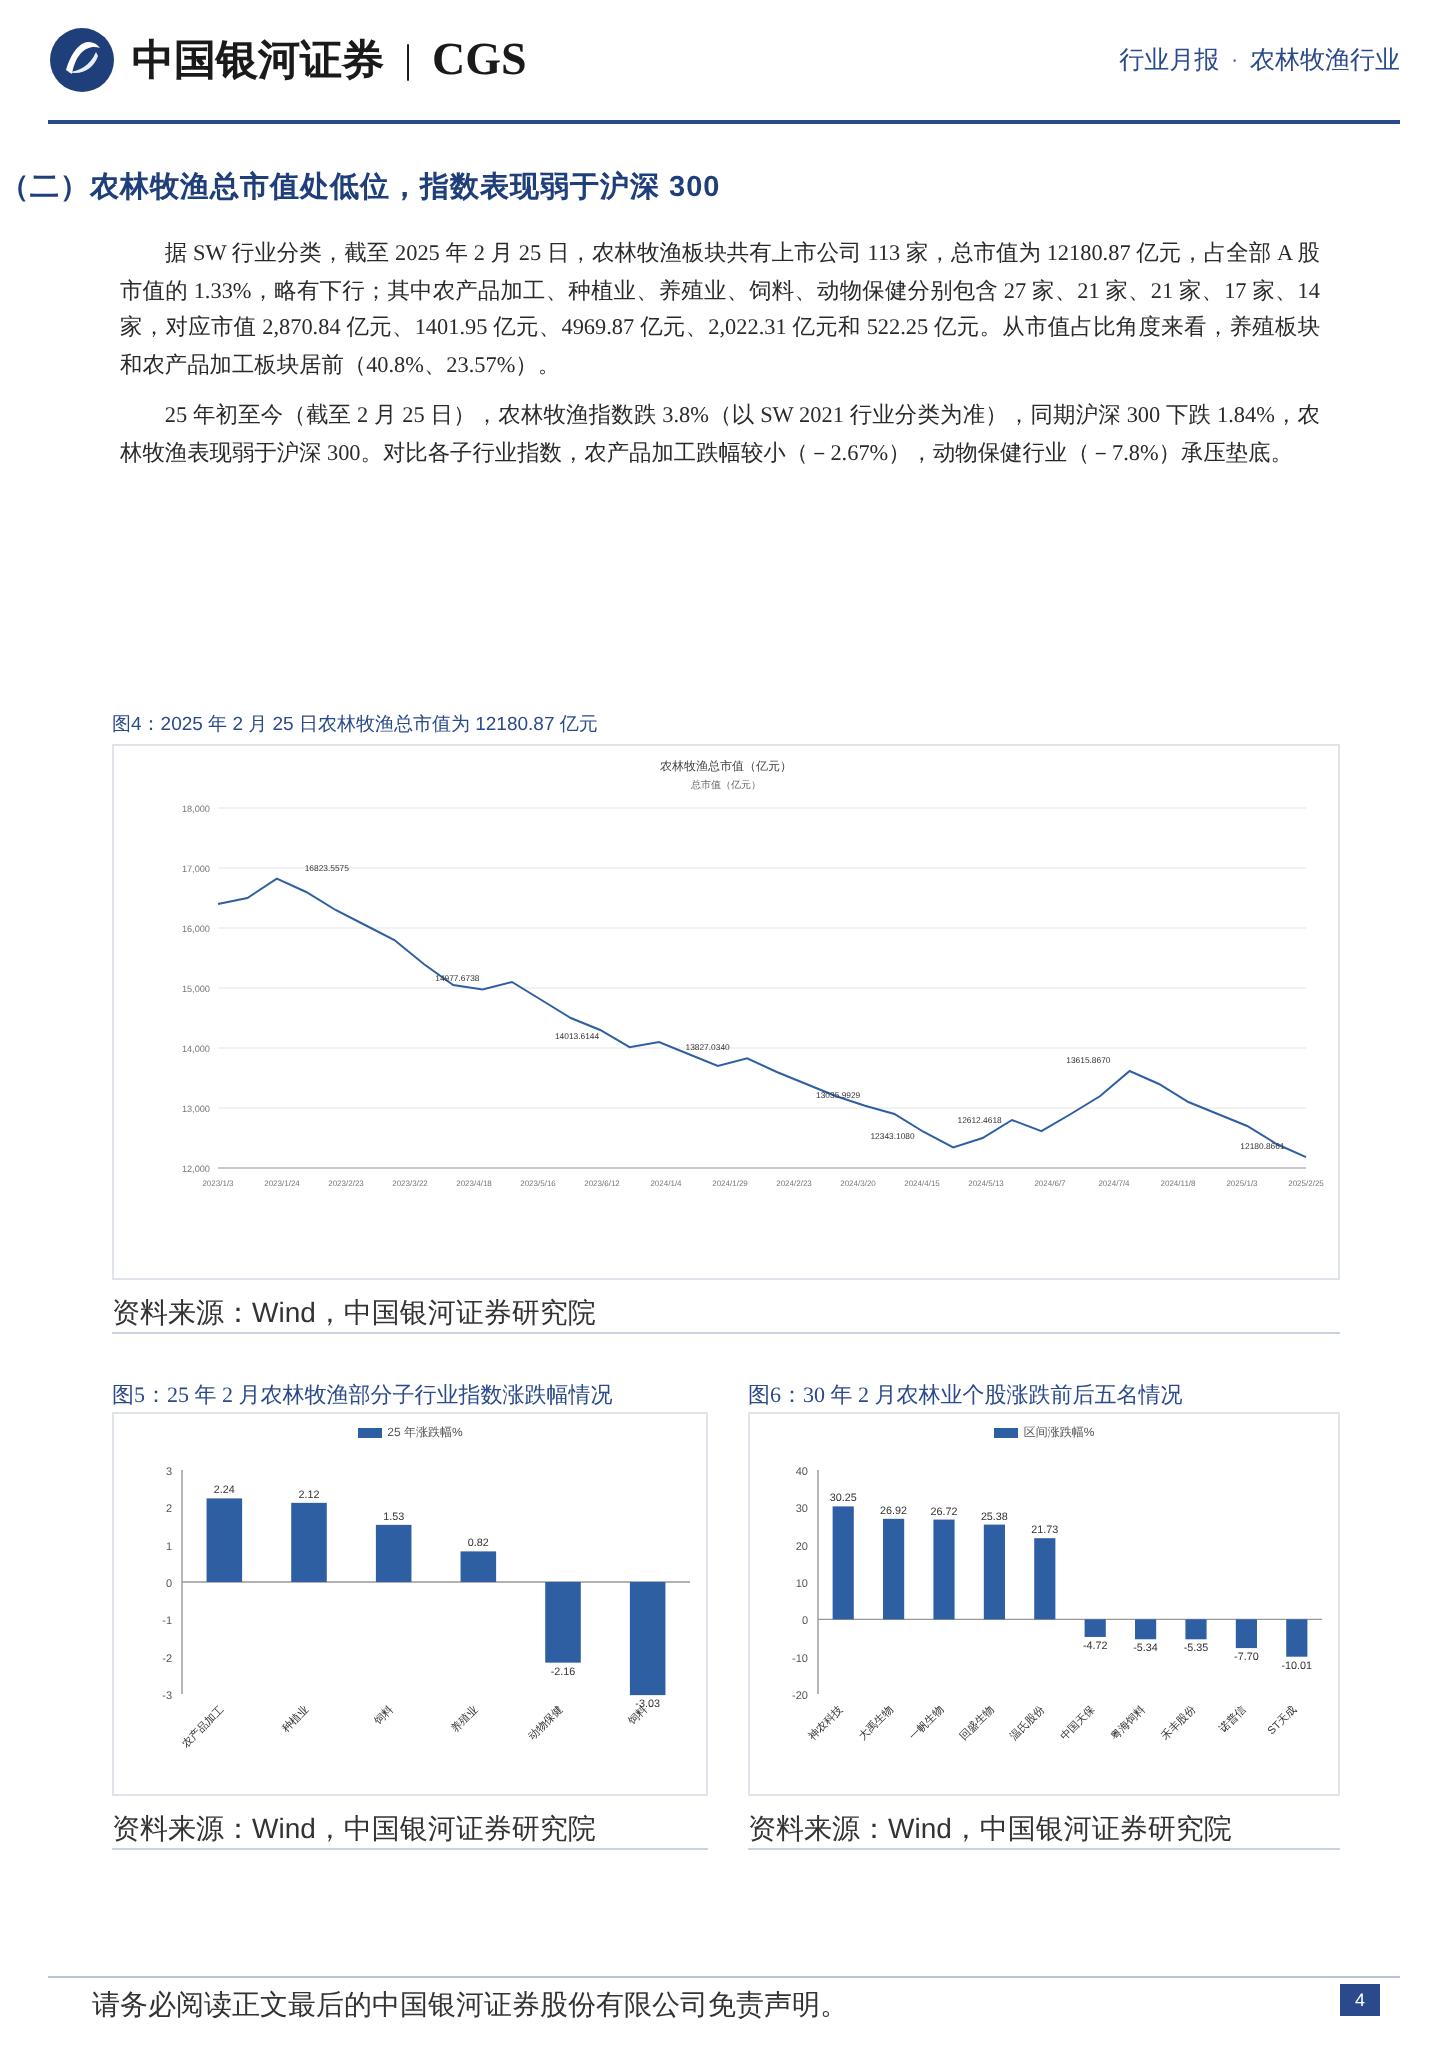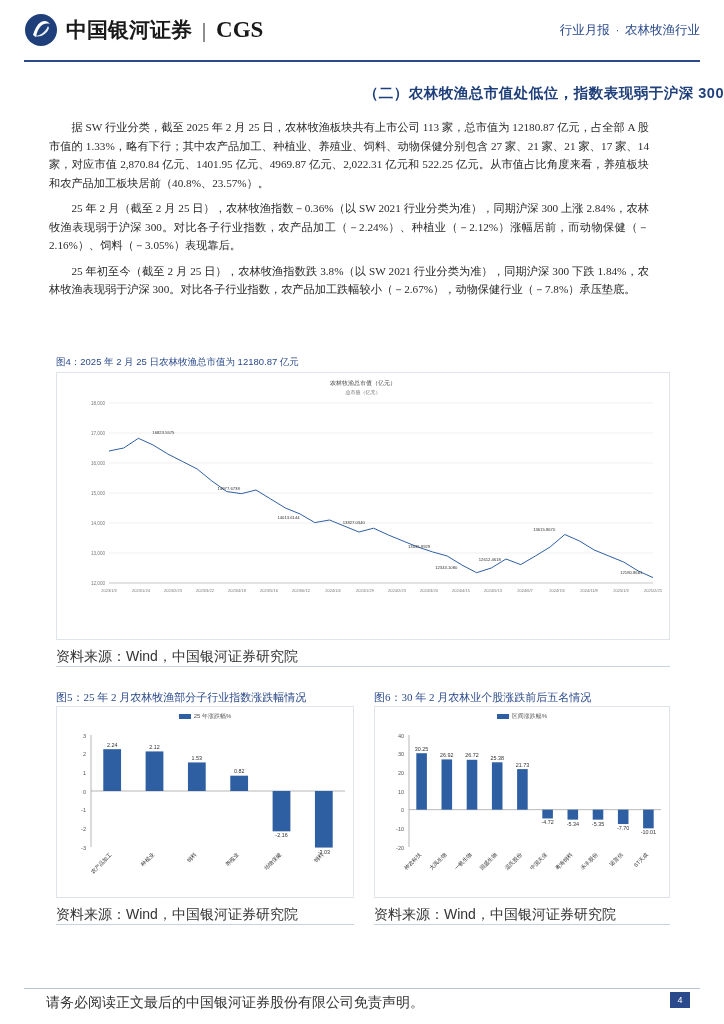--- a/index.html
+++ b/index.html
@@ -38,28 +38,28 @@
   }
   .header-tag { color:#2b4a8b; }
   .header-dot { color:#2b4a8b; font-size:10px; }
   .header-rule {
     position:absolute; top:60px; left:24px; width:676px; height:2px;
     background:#2b4a8b;
   }
 
   
   .section-title {
-    position:absolute; top:84px; left:0; width:724px; text-align:right;
+    position:absolute; top:84px; left:0; width:724px; text-align:left;
     font-family:"Liberation Sans", sans-serif;
     font-size:14.5px; font-weight:bold; color:#1f3f7a; letter-spacing:0.5px;
   }
 
   
   .body-text {
-    position:absolute; top:118px; left:49px; width:600px;
+    position:absolute; top:118px; left:60px; width:600px;
   }
   .para {
     font-family:"Liberation Serif", serif;
     font-size:11.2px; line-height:18.5px; color:#111; text-align:justify;
     text-indent:2em; margin:0 0 7px 0;
     color:#2a2a2a;
   }
 
   
   .fig4-cap {
@@ -157,21 +157,20 @@
       <span class="header-dot">·</span>
       <span class="header-tag">农林牧渔行业</span>
     </div>
   </div>
   <div class="header-rule"></div>
 
   <div class="section-title">（二）农林牧渔总市值处低位，指数表现弱于沪深 300</div>
 
   <div class="body-text">
     <p class="para">据 SW 行业分类，截至 2025 年 2 月 25 日，农林牧渔板块共有上市公司 113 家，总市值为 12180.87 亿元，占全部 A 股市值的 1.33%，略有下行；其中农产品加工、种植业、养殖业、饲料、动物保健分别包含 27 家、21 家、21 家、17 家、14 家，对应市值 2,870.84 亿元、1401.95 亿元、4969.87 亿元、2,022.31 亿元和 522.25 亿元。从市值占比角度来看，养殖板块和农产品加工板块居前（40.8%、23.57%）。</p>
-    <p class="para">25 年 2 月（截至 2 月 25 日），农林牧渔指数－0.36%（以 SW 2021 行业分类为准），同期沪深 300 上涨 2.84%，农林牧渔表现弱于沪深 300。对比各子行业指数，农产品加工（－2.24%）、种植业（－2.12%）涨幅居前，而动物保健（－2.16%）、饲料（－3.05%）表现靠后。</p>
     <p class="para">25 年初至今（截至 2 月 25 日），农林牧渔指数跌 3.8%（以 SW 2021 行业分类为准），同期沪深 300 下跌 1.84%，农林牧渔表现弱于沪深 300。对比各子行业指数，农产品加工跌幅较小（－2.67%），动物保健行业（－7.8%）承压垫底。</p>
   </div>
 
   <div class="fig4-cap">图4：2025 年 2 月 25 日农林牧渔总市值为 12180.87 亿元</div>
   <div class="fig4-box">
     <div class="fig4-title">农林牧渔总市值（亿元）</div>
     <div class="fig4-legend">总市值（亿元）</div>
     <div class="fig4-svg-wrap">
       <svg id="fig4svg" width="612" height="228" viewBox="0 0 612 228">
           <line x1="52" y1="188" x2="596" y2="188" stroke="#e6e6e6" stroke-width="0.6"></line>

